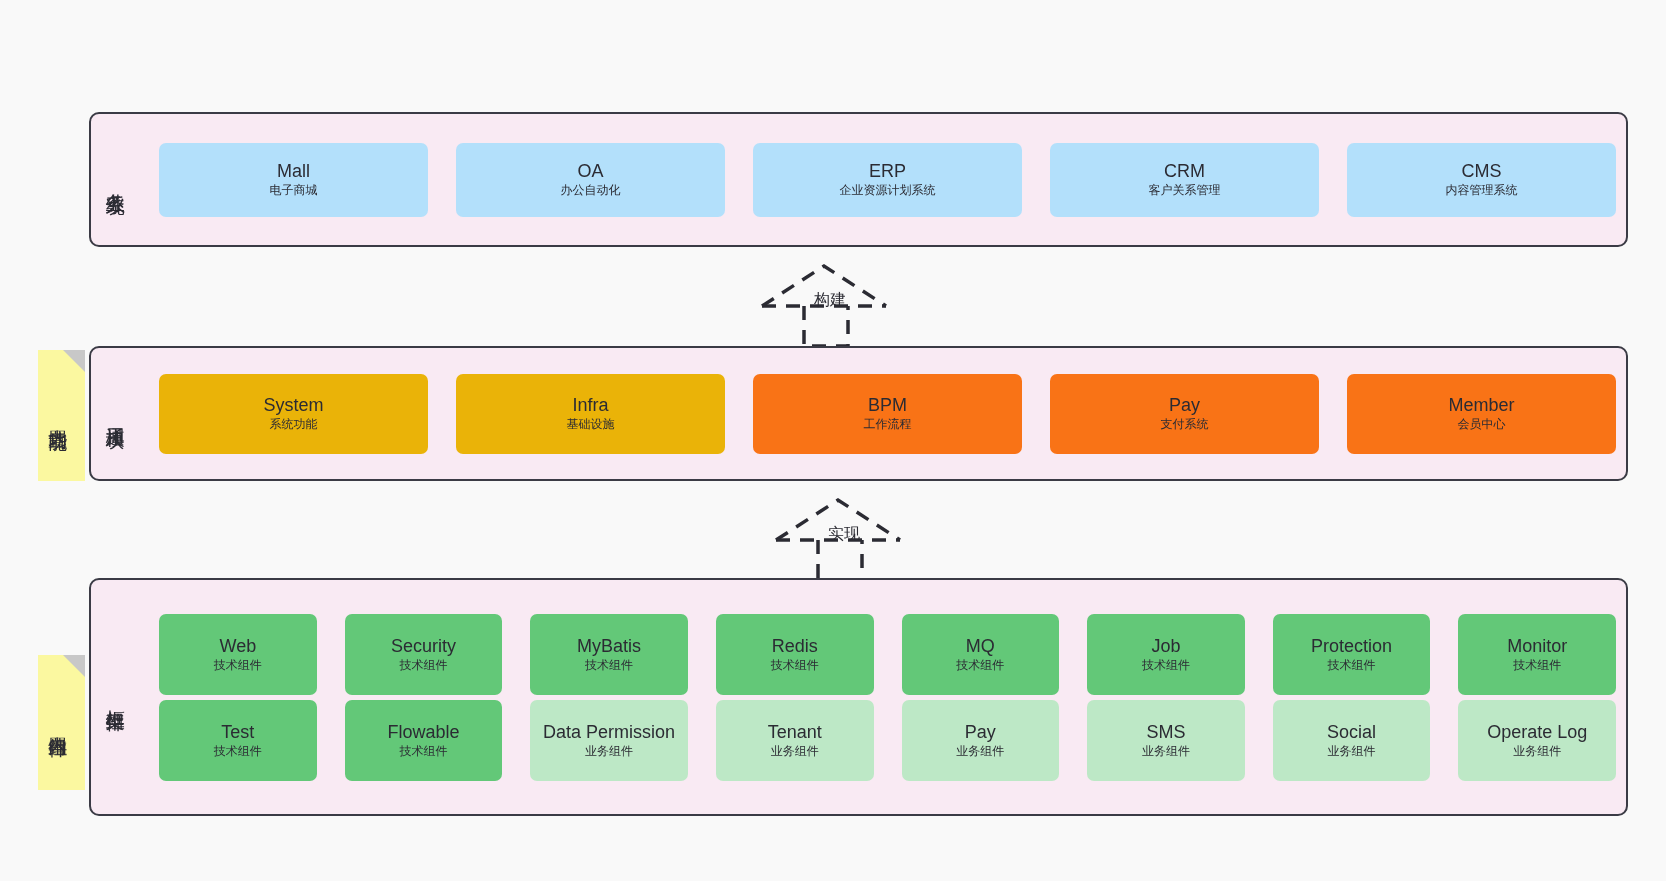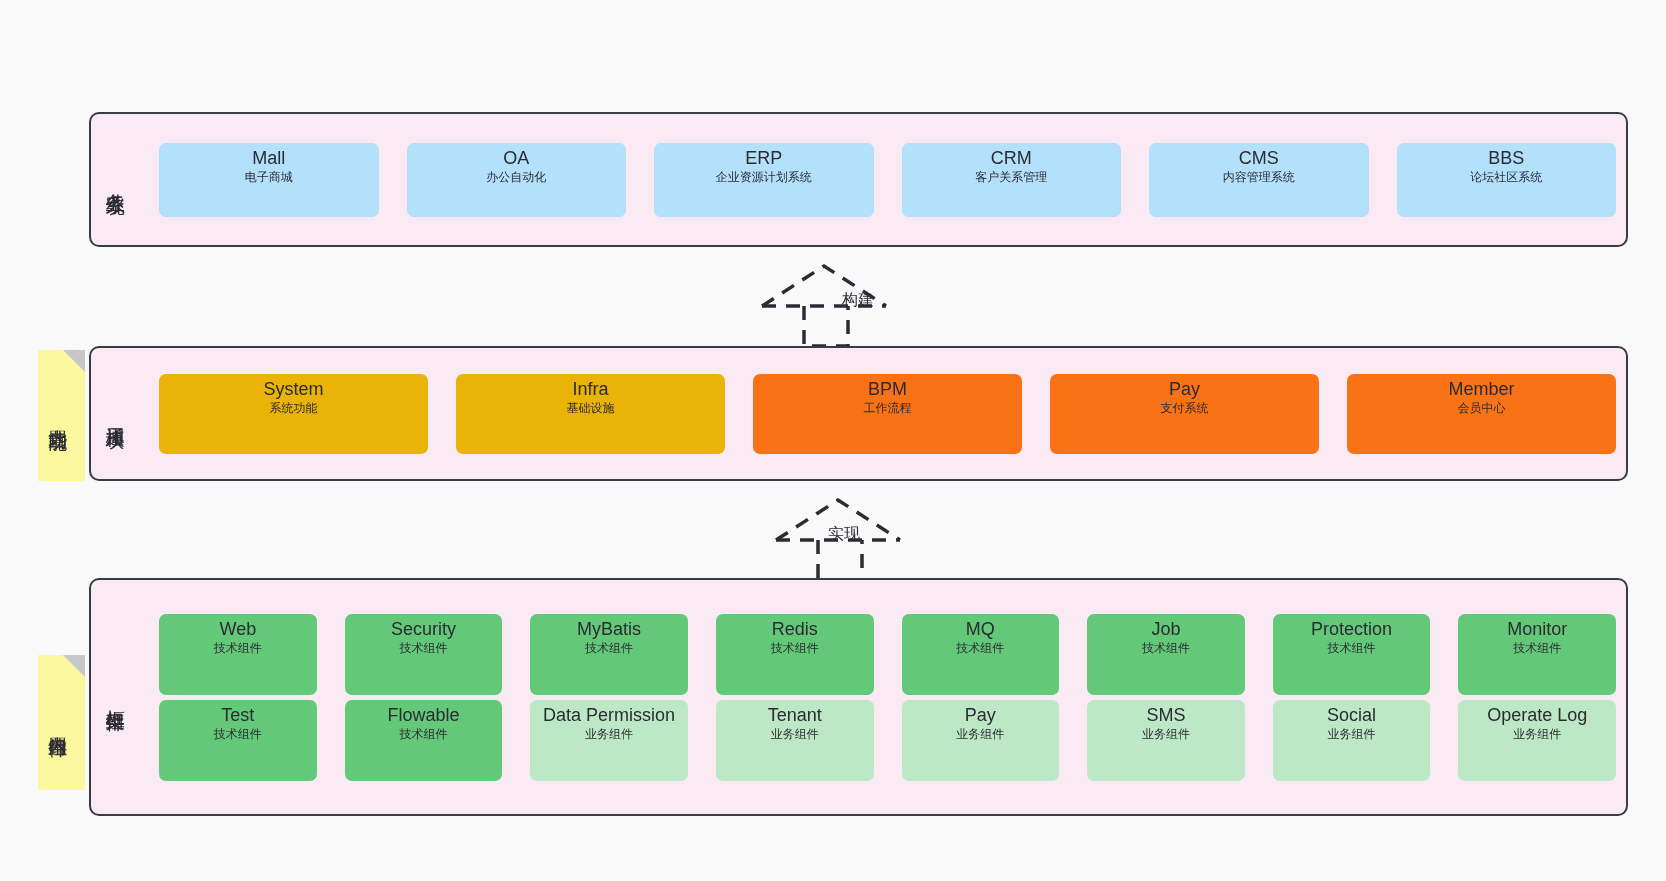--- a/index.html
+++ b/index.html
@@ -59,20 +59,21 @@
     align-items: stretch;
   }
 
   
   .node {
     flex: 1 1 0;
     border-radius: 7px;
     display: flex;
     flex-direction: column;
     align-items: center;
+    justify-content: center;
     text-align: center;
     box-sizing: border-box;
     padding: 4px 6px;
     margin-left: 14px;
   }
   .node .n-title {
     font-size: 18px;
     line-height: 1.3;
     color: #2b2b33;
   }
@@ -136,21 +137,21 @@
   .uml-arrow { position: absolute; }
   .uml-arrow svg { display: block; overflow: visible; }
   .uml-label {
     position: absolute;
     font-size: 16px;
     color: #2b2b33;
     background: transparent;
     white-space: nowrap;
   }
   #arrow-build   { left: 752px; top: 258px; width: 180px; height: 88px; }
-  #arrow-build .uml-label   { left: 62px; top: 32px; margin-left: 28px; }
+  #arrow-build .uml-label   { left: 62px; top: 32px; }
   #arrow-implement { left: 766px; top: 492px; width: 180px; height: 88px; }
   #arrow-implement .uml-label { left: 62px; top: 32px; }
 </style>
 </head>
 <body>
 
 <div class="canvas">
 
   <div class="layer" id="layer-business">
     <div class="layer-title">业务系统</div>
@@ -168,24 +169,20 @@
           <div class="n-title">ERP</div>
           <div class="n-sub">企业资源计划系统</div>
         </div>
         <div class="node">
           <div class="n-title">CRM</div>
           <div class="n-sub">客户关系管理</div>
         </div>
         <div class="node">
           <div class="n-title">CMS</div>
           <div class="n-sub">内容管理系统</div>
-        </div>
-        <div class="node">
-          <div class="n-title">BBS</div>
-          <div class="n-sub">论坛社区系统</div>
         </div>
       </div>
     </div>
   </div>
 
   <div class="uml-arrow" id="arrow-build">
     <svg width="180" height="88" viewBox="0 0 180 88">
       <path d="M 10 48 L 72 8 L 134 48" fill="none" stroke="#2b2b33" stroke-width="3.5" stroke-dasharray="14 10" stroke-linecap="butt"></path>
       <path d="M 10 48 L 134 48" fill="none" stroke="#2b2b33" stroke-width="3.5" stroke-dasharray="14 10" stroke-linecap="butt"></path>
       <path d="M 52 48 L 52 88 L 96 88 L 96 48" fill="none" stroke="#2b2b33" stroke-width="3.5" stroke-dasharray="14 10" stroke-linecap="butt"></path>

